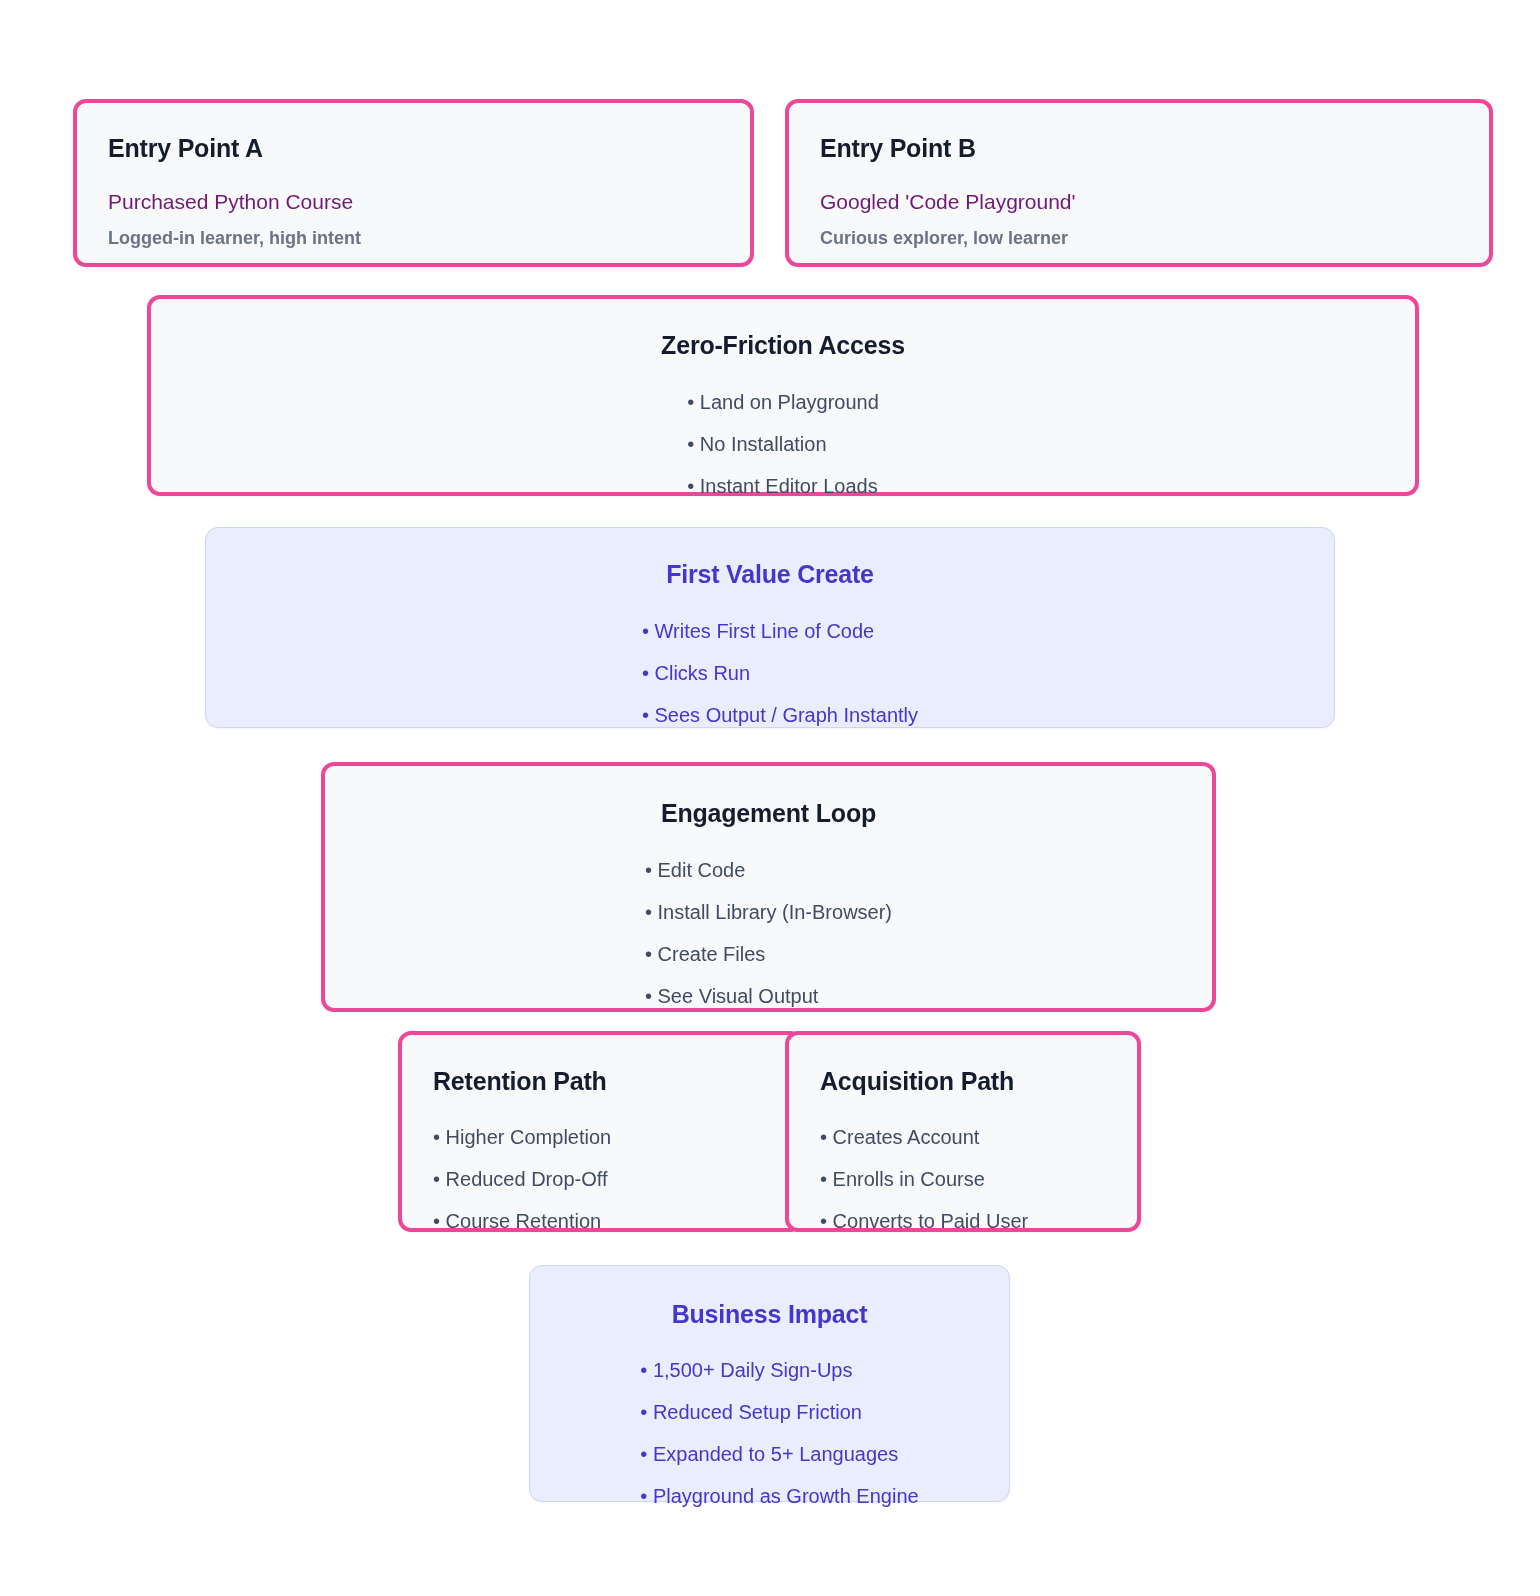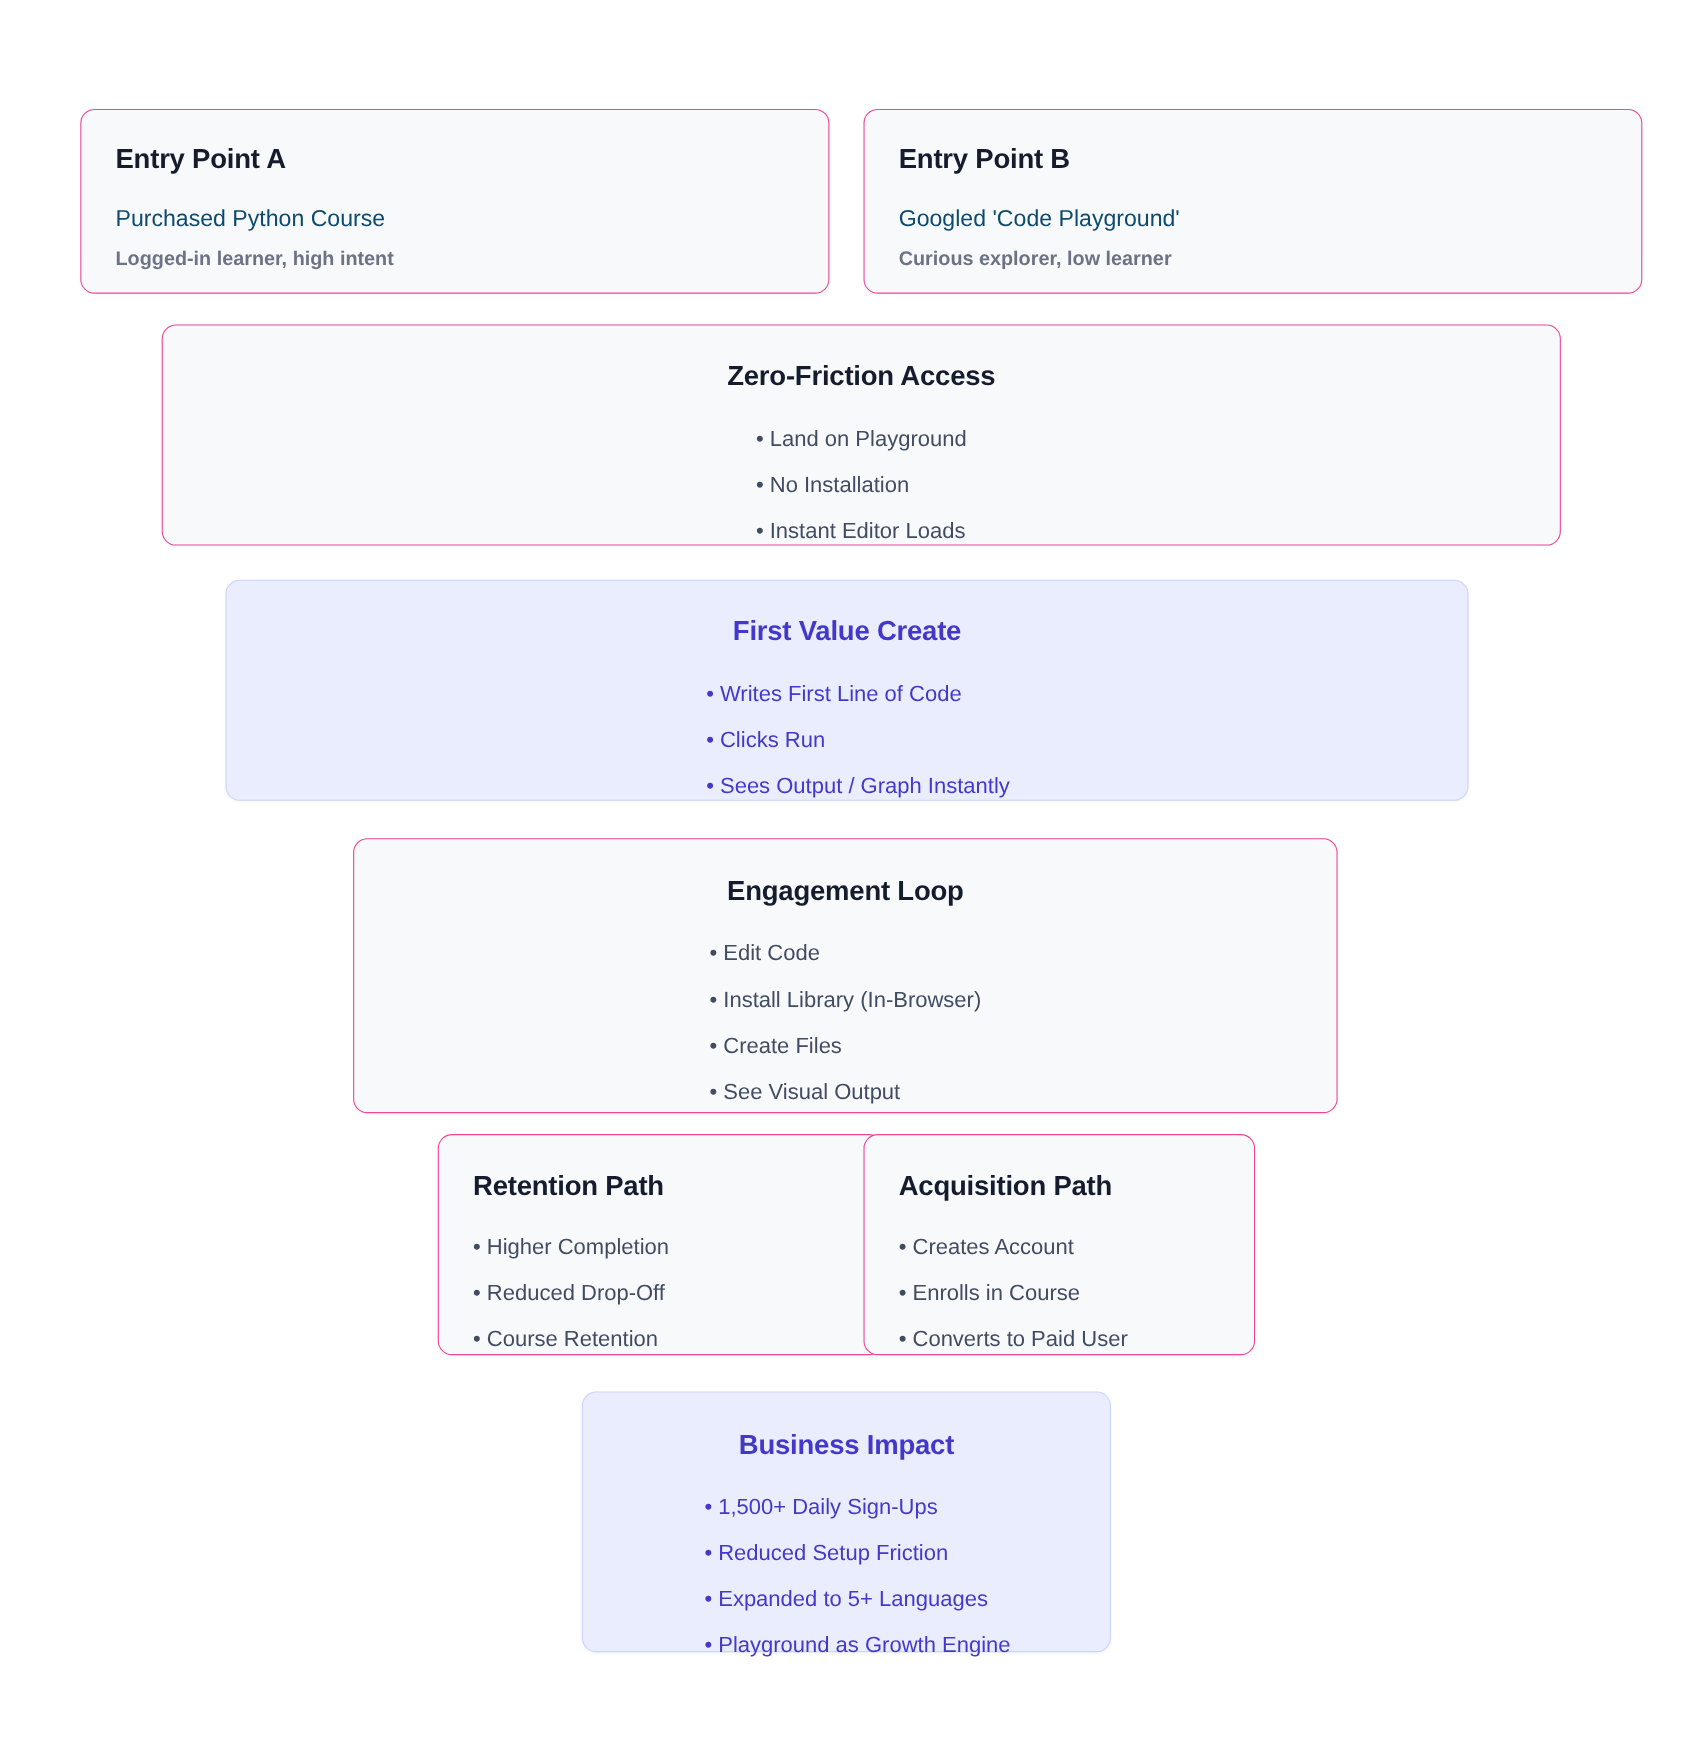--- a/index.html
+++ b/index.html
@@ -21,21 +21,21 @@
     height: 1596px;
     background: #ffffff;
     border-radius: 40px;
     overflow: hidden;
   }
 
   
   .card {
     position: absolute;
     background: #f7f9fb;
-    border: 1px solid #ec4899;
+    border: 4px solid #ec4899;
     border-radius: 13px;
     box-shadow: 0 1px 2px rgba(16, 24, 40, 0.035);
     padding: 0;
   }
 
   .card.highlight {
     background: #e9edfd;
     border: 1px solid #ccd5fb;
     box-shadow: 0 1px 2px rgba(67, 56, 202, 0.05);
   }
@@ -49,21 +49,21 @@
     line-height: 1.2;
   }
 
   .card.highlight .card-title {
     color: #4338ca;
   }
 
   .card-sub {
     font-size: 21px;
     font-weight: 400;
-    color: #0c4a6e;
+    color: #701a75;
     line-height: 1.3;
   }
 
   .card-caption {
     font-size: 18px;
     font-weight: 700;
     color: #6b7384;
     line-height: 1.3;
   }
 

